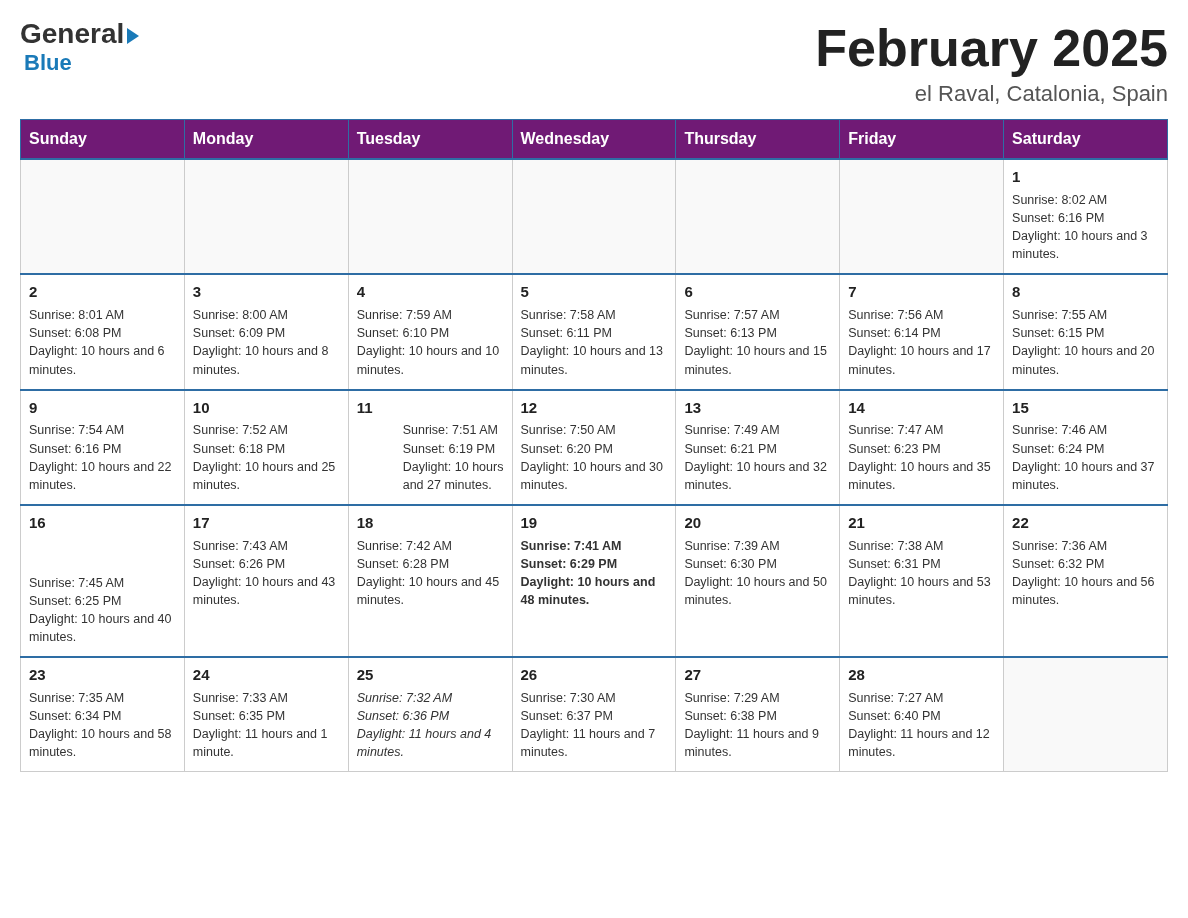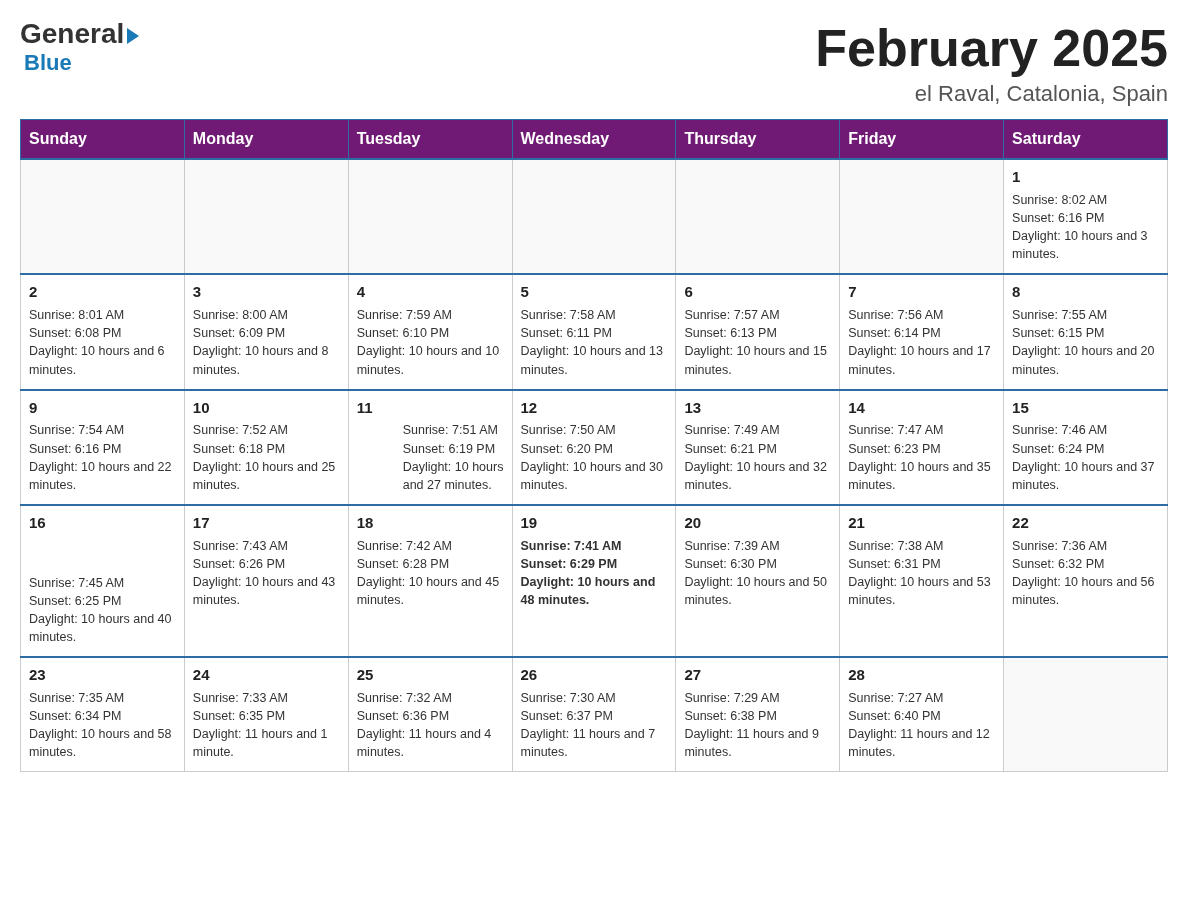--- a/index.html
+++ b/index.html
@@ -280,21 +280,21 @@
 Daylight: 10 hours and 58 minutes.</div>
         </td>
         <td>
           <span class="day-number">24</span>
           <div class="day-info" style="white-space: pre-line;">Sunrise: 7:33 AM
 Sunset: 6:35 PM
 Daylight: 11 hours and 1 minute.</div>
         </td>
         <td>
           <span class="day-number">25</span>
-          <div class="day-info" style="white-space: pre-line;">Sunrise: 7:32 AM
+          <div class="day-info" style="white-space: pre-line; font-style: italic;">Sunrise: 7:32 AM
 Sunset: 6:36 PM
 Daylight: 11 hours and 4 minutes.</div>
         </td>
         <td>
           <span class="day-number">26</span>
           <div class="day-info" style="white-space: pre-line;">Sunrise: 7:30 AM
 Sunset: 6:37 PM
 Daylight: 11 hours and 7 minutes.</div>
         </td>
         <td>

